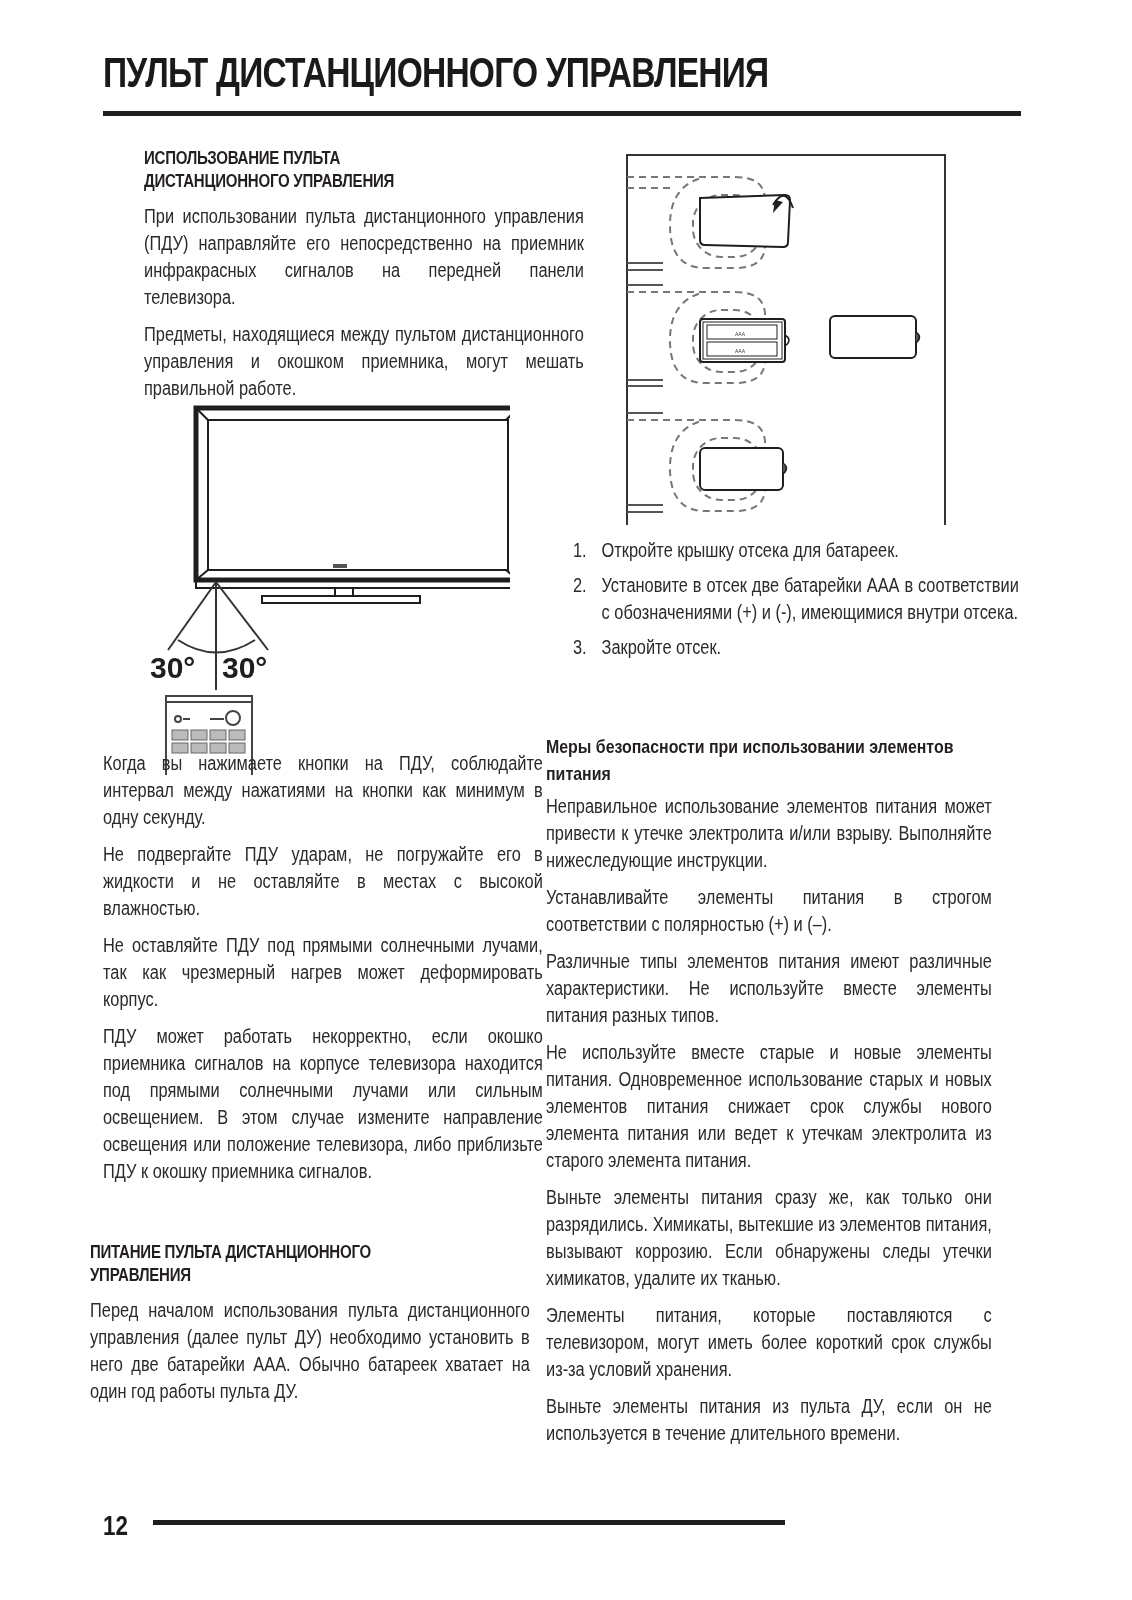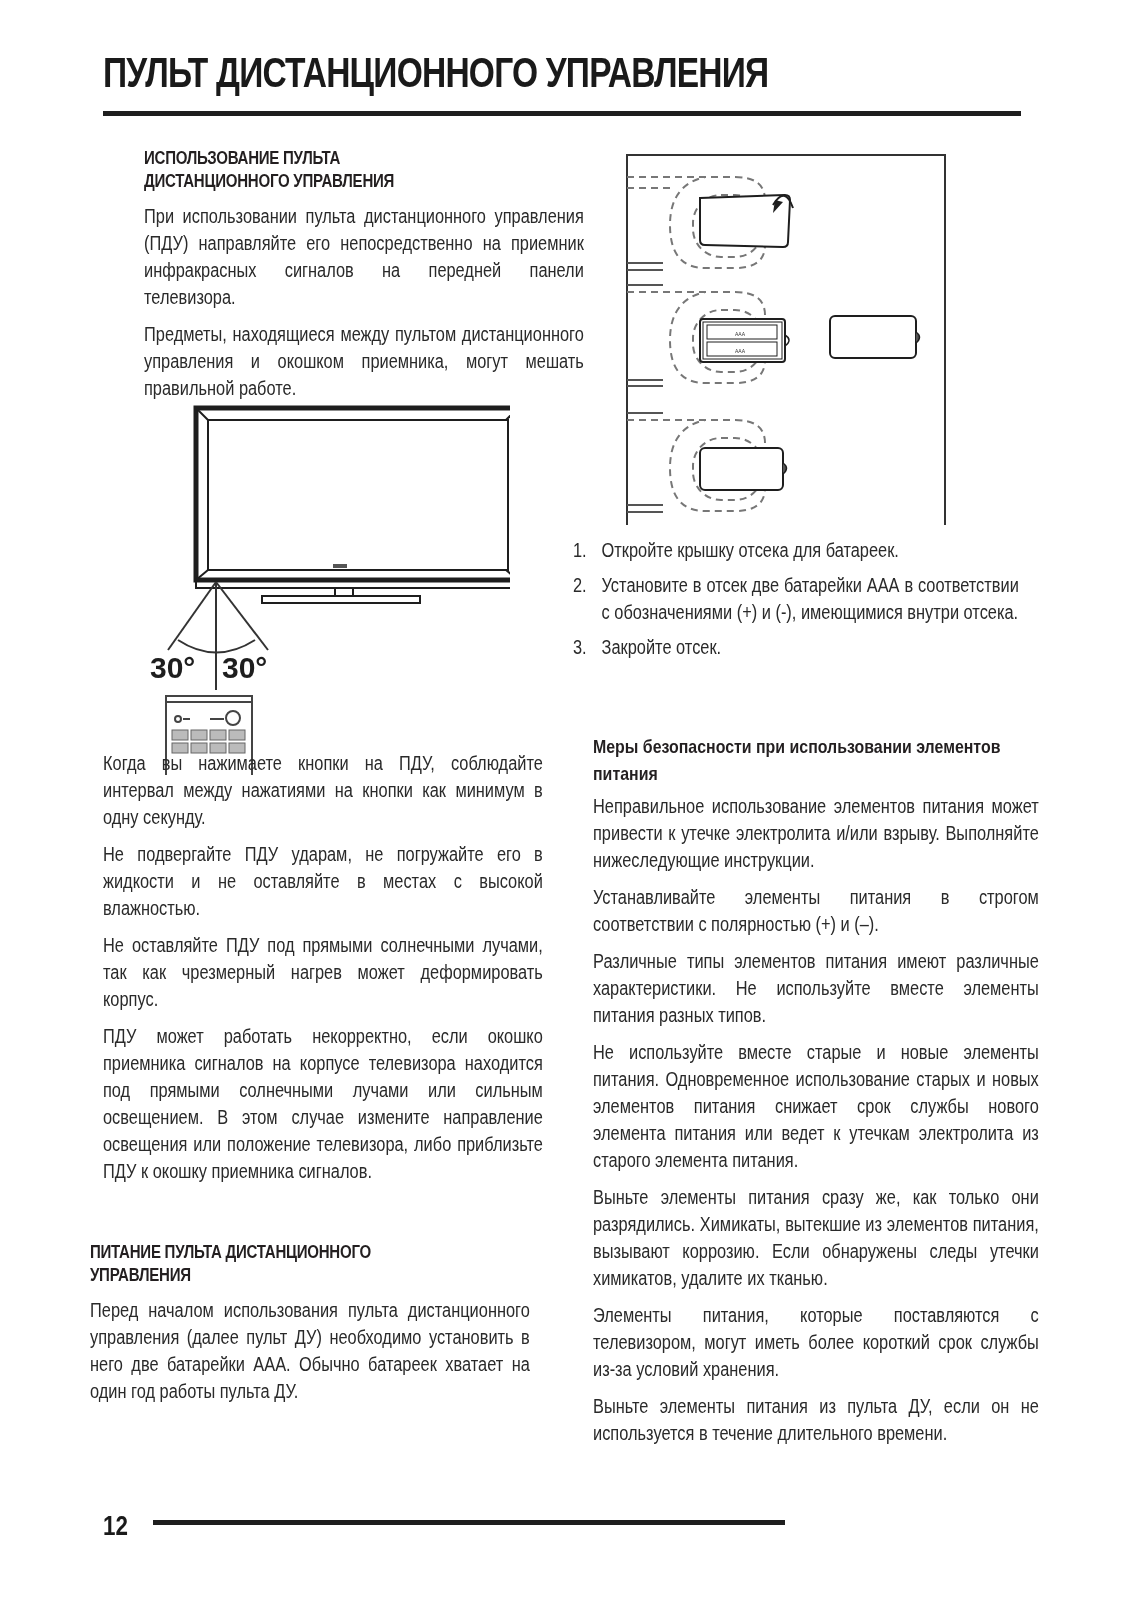--- a/index.html
+++ b/index.html
@@ -18,21 +18,21 @@
     transform: scaleX(0.86); transform-origin: left top; width: 116%; }
   p.body { margin: 0 0 10px 0; font-size: 19.5px; line-height: 27px; text-align: justify;
     transform: scaleX(0.84); transform-origin: left top; width: 119%; color: #2a2a2a; }
   .fig-tv { position: absolute; left: 150px; top: 400px; width: 360px; height: 375px; }
   .fig-bat { position: absolute; left: 625px; top: 150px; width: 340px; height: 375px; }
   ol.steps { position: absolute; left: 573px; top: 537px; width: 446px; margin: 0; padding: 0; list-style: none; }
   ol.steps li { display: flex; margin-bottom: 8px; font-size: 19.5px; line-height: 27px;
     transform: scaleX(0.84); transform-origin: left top; width: 119%; color: #2a2a2a; }
   ol.steps li .num { width: 34px; flex: none; }
   ol.steps li .txt { flex: 1; text-align: justify; }
-  .safety { position: absolute; left: 593px; top: 733px; width: 446px; }
+  .safety { position: absolute; left: 546px; top: 733px; width: 446px; }
   .left-lower { position: absolute; left: 103px; top: 750px; width: 440px; }
   .left-power { position: absolute; left: 90px; top: 1241px; width: 440px; }
   .page-number { position: absolute; left: 103px; top: 1510px; font-weight: bold; font-size: 28px;
     transform: scaleX(0.8); transform-origin: left top; color: #1a1a1a; }
   .footer-rule { position: absolute; left: 153px; top: 1520px; width: 632px; height: 5px; background: #1e1e1e; }
 </style>
 </head>
 <body>
 
 <h1 class="page-title">ПУЛЬТ ДИСТАНЦИОННОГО УПРАВЛЕНИЯ</h1>

